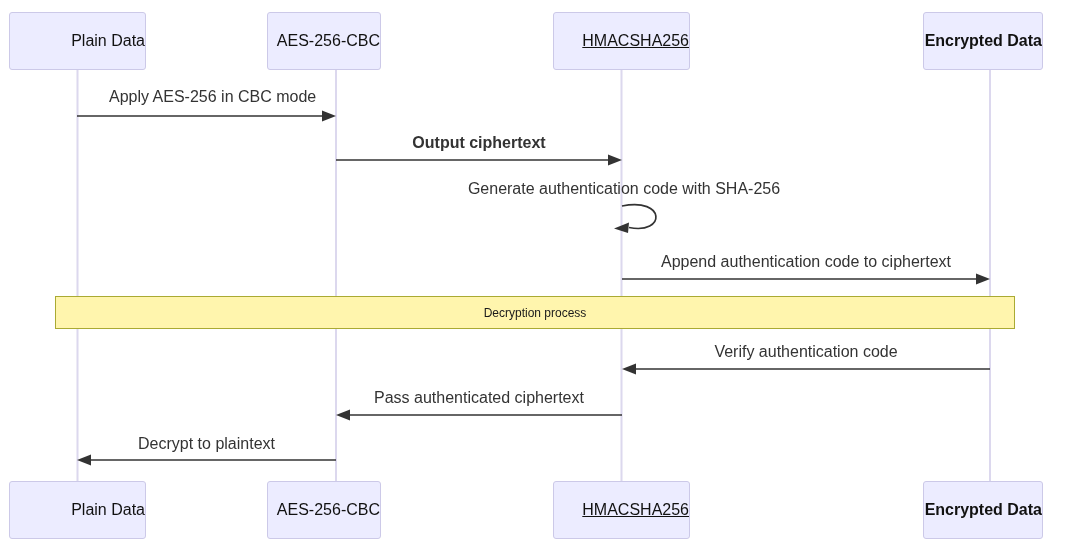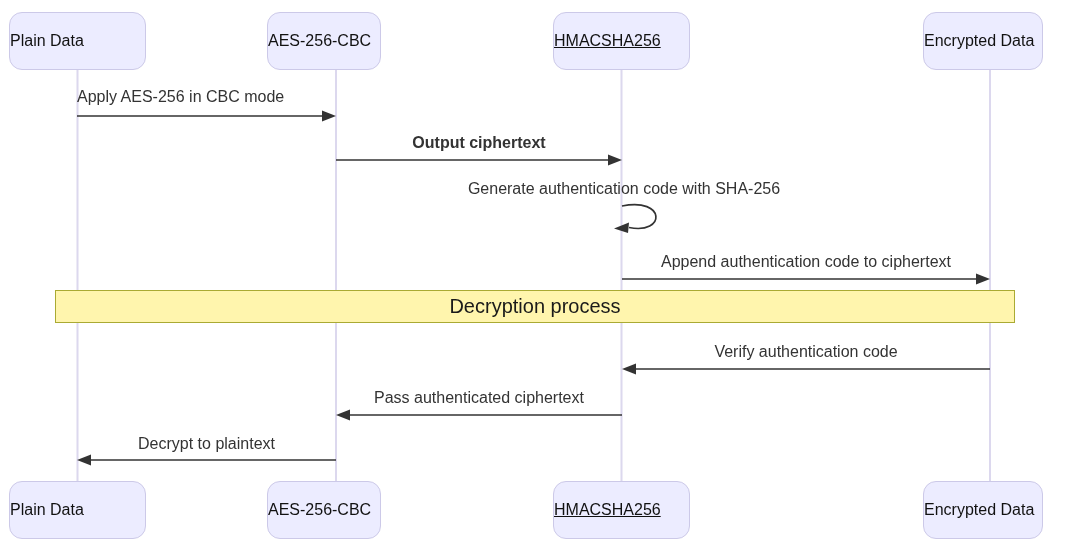--- a/index.html
+++ b/index.html
@@ -19,61 +19,61 @@
     position: absolute;
     left: 0; top: 0;
     width: 1067px; height: 547px;
     z-index: 1;
   }
   .actor {
     position: absolute;
     height: 58px;
     background: #ECECFF;
     border: 1px solid #CCC9E8;
-    border-radius: 13px;
+    border-radius: 3px;
     display: flex;
     align-items: center;
-    justify-content: flex-start;
+    justify-content: flex-end;
     font-size: 16px;
     color: #111111;
     z-index: 2;
     white-space: nowrap;
   }
   .actor.top { top: 12px; }
   .actor.bottom { top: 481px; }
   .a0 { left: 9px;   width: 137px; }
   .a1 { left: 267px; width: 114px; }
   .a2 { left: 553px; width: 137px; text-decoration: underline; }
-  .a3 { left: 923px; width: 120px; }
+  .a3 { left: 923px; width: 120px; font-weight: bold; }
   .msg {
     position: absolute;
     font-size: 16px;
     line-height: 19px;
     color: #333333;
     text-align: center;
     z-index: 3;
     white-space: nowrap;
   }
-  .m0 { left: 77px;  top: 87px;  width: 205px; }
+  .m0 { left: 77px;  top: 87px;  width: 205px; padding-left: 32px; }
   .m1 { left: 336px; top: 133px; width: 286px; font-weight: bold; }
   .m2 { left: 459px; top: 179px; width: 330px; }
   .m3 { left: 622px; top: 252px; width: 368px; }
   .m4 { left: 622px; top: 342px; width: 368px; }
   .m5 { left: 336px; top: 388px; width: 286px; }
   .m6 { left: 77px;  top: 434px; width: 259px; }
   .note-band {
     position: absolute;
-    left: 55px; top: 290px;
+    left: 55px; top: 296px;
     width: 960px; height: 33px;
     background: #FFF5AD;
     border: 1px solid #AAAA33;
     display: flex;
     align-items: center;
     justify-content: center;
-    font-size: 20px;
+    font-size: 12px;
     color: #1a1a1a;
     z-index: 4;
   }
 </style>
 </head>
 <body>
 
 <div class="diagram">
 
   <svg class="overlay" width="1067" height="547" viewBox="0 0 1067 547">

